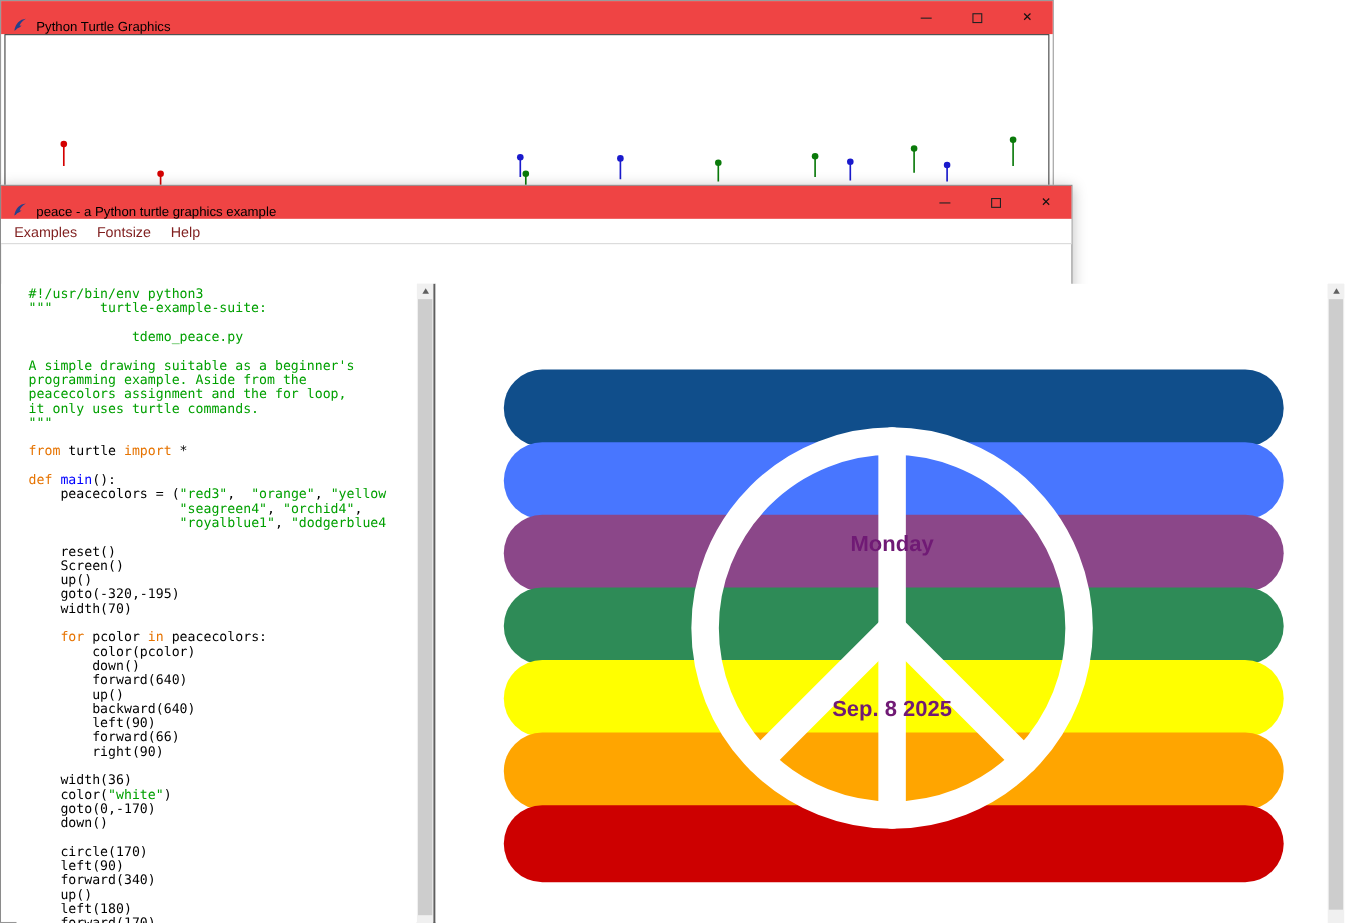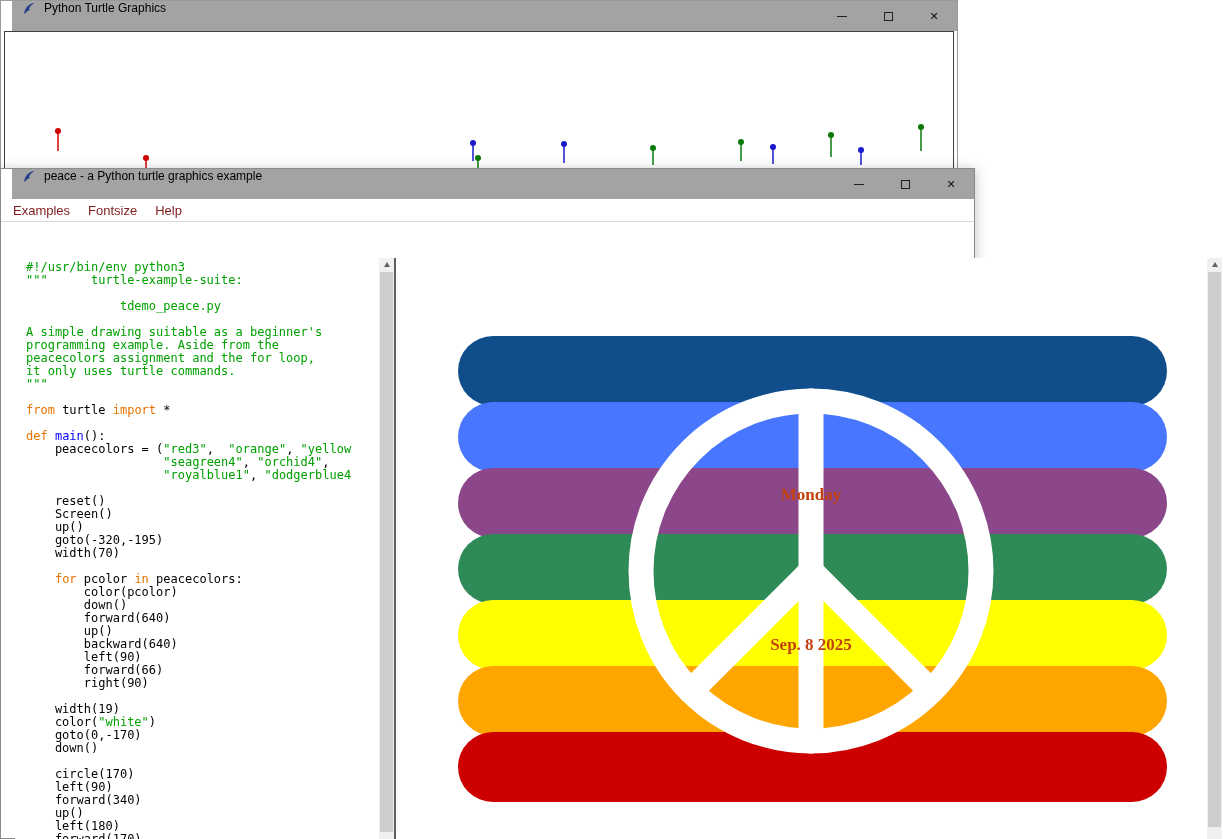--- a/index.html
+++ b/index.html
@@ -1,20 +1,20 @@
 <!DOCTYPE html>
 <html style="--c-comment: #00a000; --c-string: #00a000; --c-keyword: #e67300; --c-def: #0000ff; --c-plain: #000000;"><head>
 <meta charset="utf-8">
 <style>
   * { margin:0; padding:0; box-sizing:border-box; }
   html,body { width:1223px; height:839px; background:#ffffff; overflow:hidden;
               font-family:"Liberation Sans", sans-serif; position:relative; }
 
   .window { position:absolute; background:#ffffff; }
-  .titlebar { height:30px; display:flex; align-items:flex-start; background:#a3a3a3;margin-left:11px; }
+  .titlebar { height:30px; display:flex; align-items:flex-end; background:#ef4444; }
   .win-icon { width:16px; height:16px; margin-left:9px; flex:0 0 auto; }
   .win-title { font-size:12px; color:#000; margin-left:7px; white-space:nowrap; }
   .controls { margin-left:auto; display:flex; height:100%; }
   .ctl { width:46px; height:100%; display:flex; align-items:center; justify-content:center; color:#111; }
   .glyph-min { width:10px; height:1px; background:#222; display:block; }
   .glyph-max { width:9px; height:9px; border:1px solid #222; display:block; }
   .glyph-x { font-size:11px; line-height:1; }
 
   
   .back { left:0; top:0; width:958px; height:300px; border:1px solid #9a9a9a; z-index:1; }
@@ -40,22 +40,22 @@
   .tok-n { color:var(--c-def); }
   .tok-p { color:var(--c-plain); }
 
   .sash { position:absolute; left:393px; top:0; width:2px; height:617px; background:#5f5f5f; }
 
   .canvas-pane { position:absolute; left:395px; top:0; width:811px; height:604px;
                  background:#fff; overflow:hidden; }
   .stripe { position:absolute; }
   #peace-svg { position:absolute; left:0; top:0; z-index:3; }
   .canvas-label { position:absolute; z-index:4; transform:translate(-50%,-50%);
-                  font-family:Liberation Serif, serif; font-weight:bold;
-                  font-size:17px; color:#c2410c; white-space:nowrap; }
+                  font-family:Liberation Sans, sans-serif; font-weight:bold;
+                  font-size:20px; color:#701a75; white-space:nowrap; }
 
   
   .scrollbar { position:absolute; background:#f0f0f0; }
   .sb-btn { position:absolute; display:flex; align-items:center; justify-content:center;
             background:#f0f0f0; }
   .vsb .sb-btn { width:15px; height:13px; left:0; }
   .vsb .sb-btn.top { top:0; } .vsb .sb-btn.bottom { bottom:0; }
   .hsb .sb-btn { width:15px; height:13px; top:0; }
   .hsb .sb-btn.left { left:0; } .hsb .sb-btn.right { right:0; }
   .sb-thumb { position:absolute; background:#cdcdcd; }
@@ -179,21 +179,21 @@
             <div class="code-line"><span class="tok-p">    </span><span class="tok-k">for</span><span class="tok-p"> pcolor </span><span class="tok-k">in</span><span class="tok-p"> peacecolors:</span></div>
             <div class="code-line"><span class="tok-p">        color(pcolor)</span></div>
             <div class="code-line"><span class="tok-p">        down()</span></div>
             <div class="code-line"><span class="tok-p">        forward(640)</span></div>
             <div class="code-line"><span class="tok-p">        up()</span></div>
             <div class="code-line"><span class="tok-p">        backward(640)</span></div>
             <div class="code-line"><span class="tok-p">        left(90)</span></div>
             <div class="code-line"><span class="tok-p">        forward(66)</span></div>
             <div class="code-line"><span class="tok-p">        right(90)</span></div>
             <div class="code-line">&nbsp;</div>
-            <div class="code-line"><span class="tok-p">    width(19)</span></div>
+            <div class="code-line"><span class="tok-p">    width(36)</span></div>
             <div class="code-line"><span class="tok-p">    color(</span><span class="tok-s">"white"</span><span class="tok-p">)</span></div>
             <div class="code-line"><span class="tok-p">    goto(0,-170)</span></div>
             <div class="code-line"><span class="tok-p">    down()</span></div>
             <div class="code-line">&nbsp;</div>
             <div class="code-line"><span class="tok-p">    circle(170)</span></div>
             <div class="code-line"><span class="tok-p">    left(90)</span></div>
             <div class="code-line"><span class="tok-p">    forward(340)</span></div>
             <div class="code-line"><span class="tok-p">    up()</span></div>
             <div class="code-line"><span class="tok-p">    left(180)</span></div>
             <div class="code-line"><span class="tok-p">    forward(170)</span></div>

